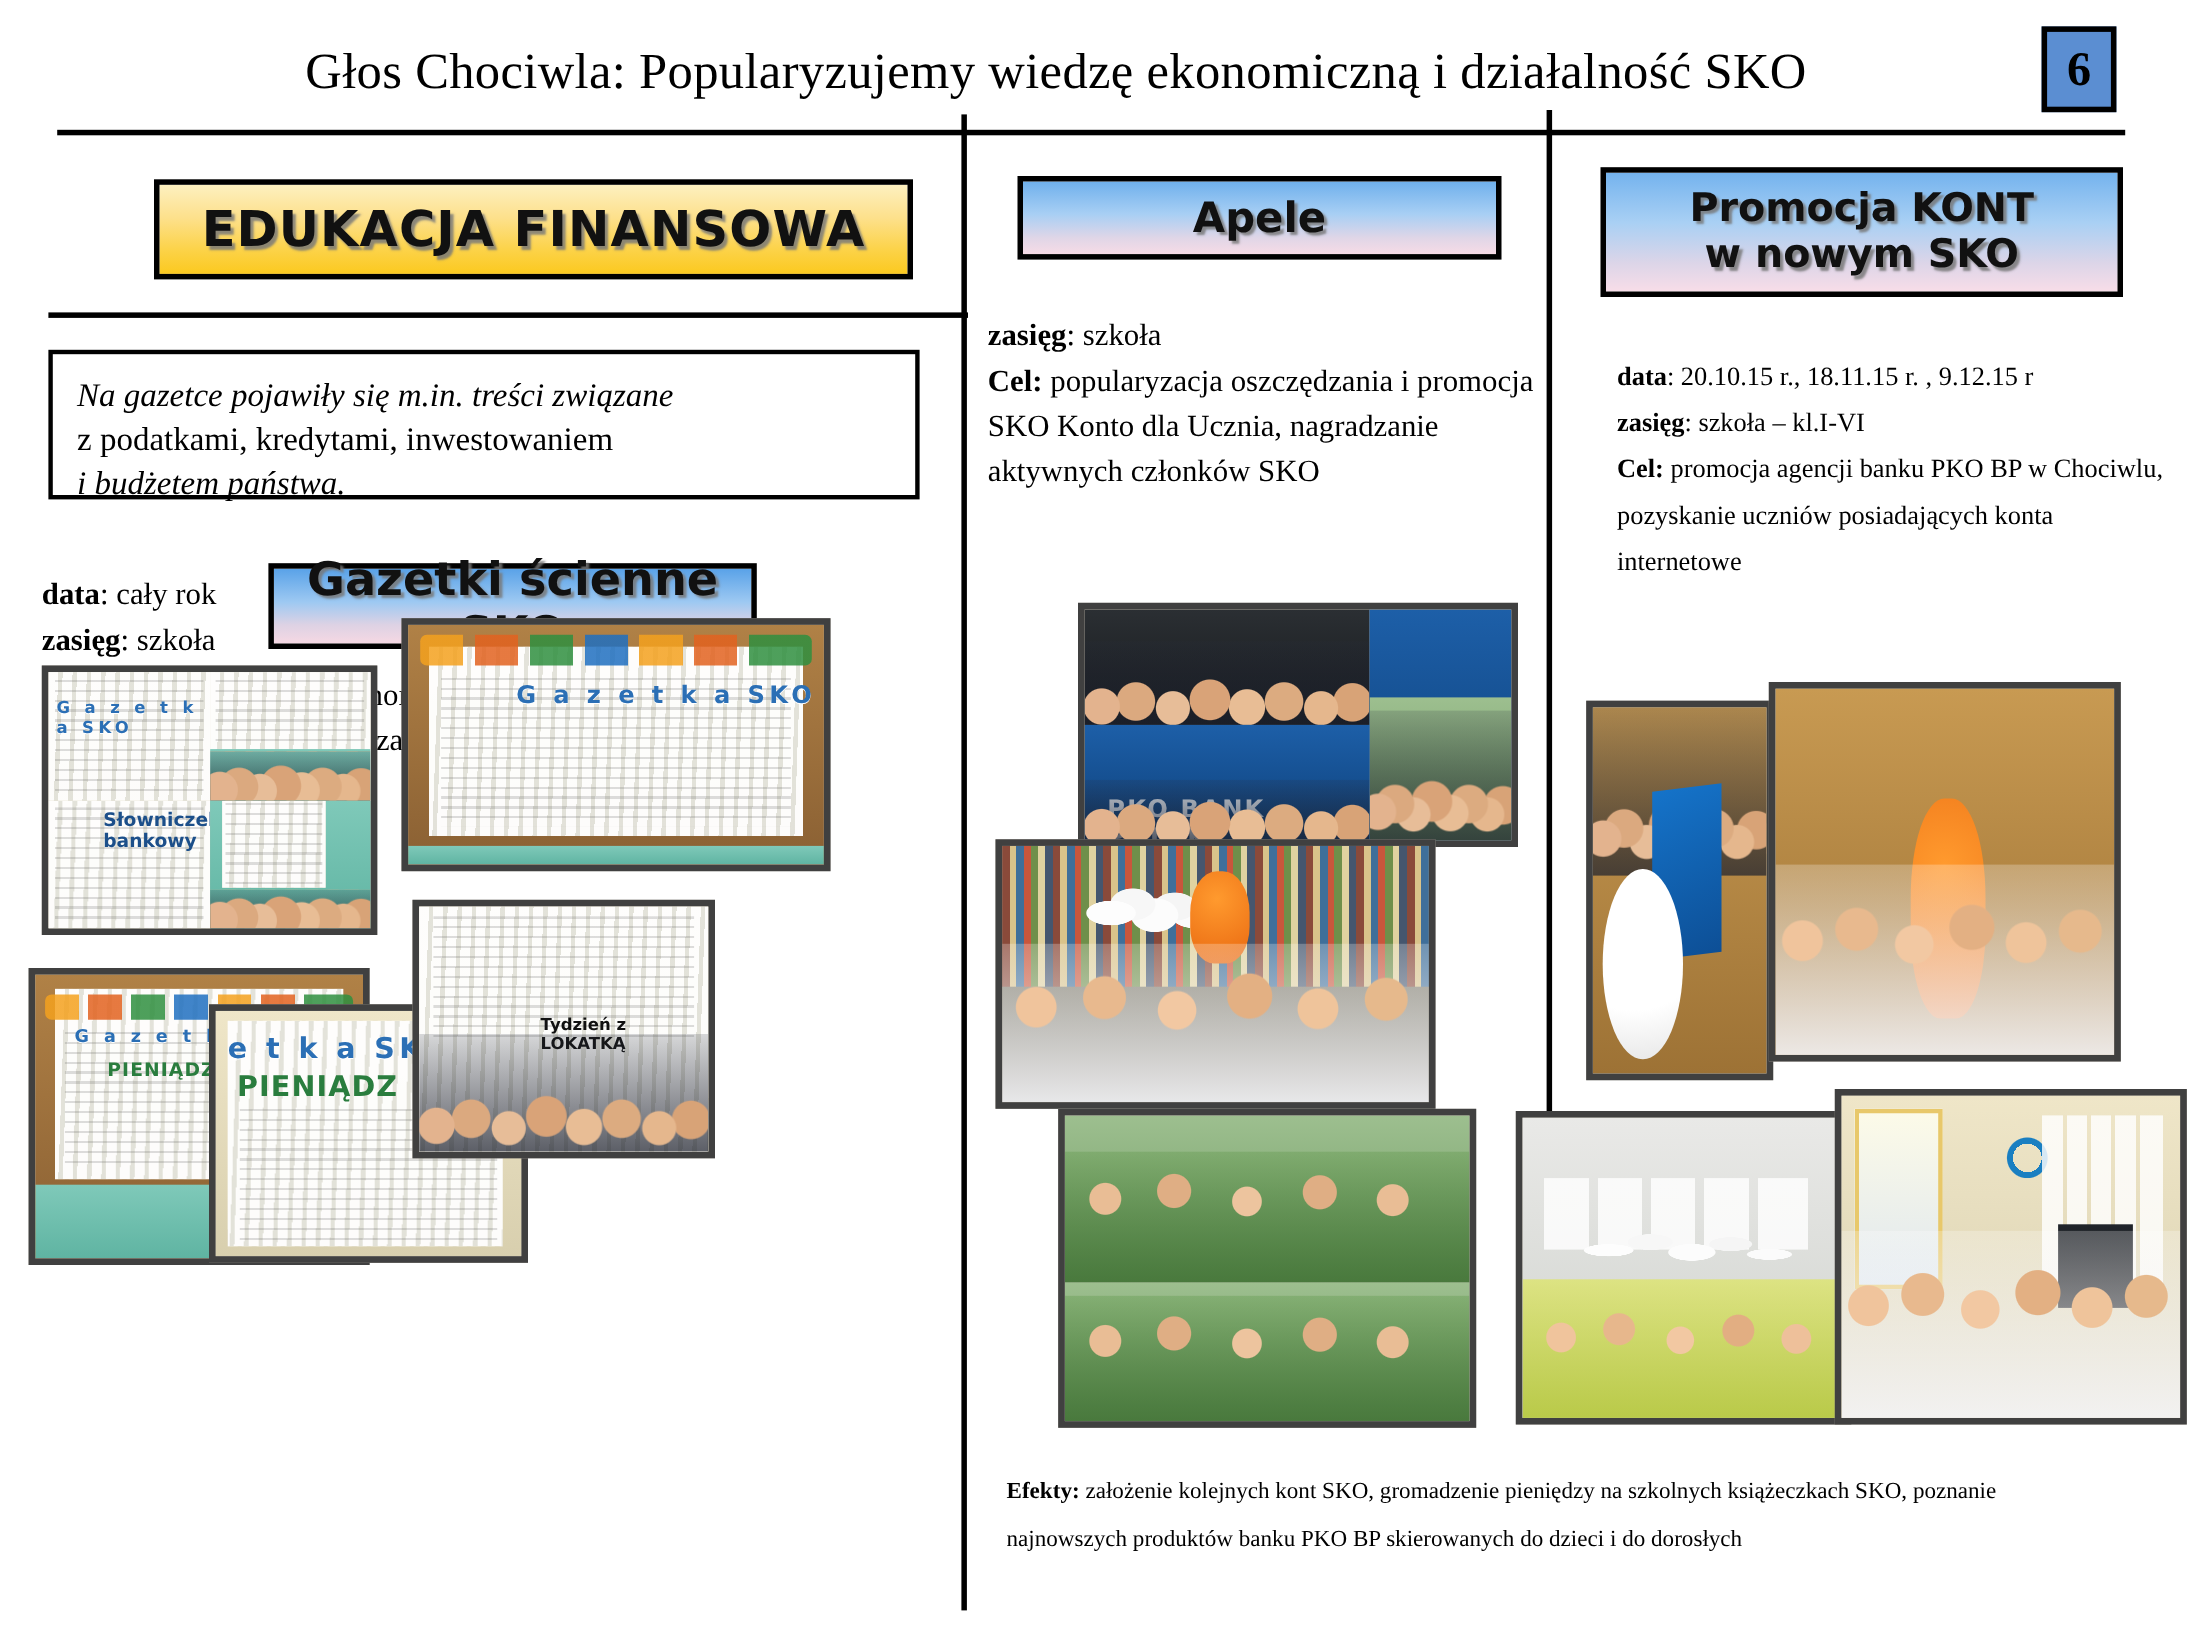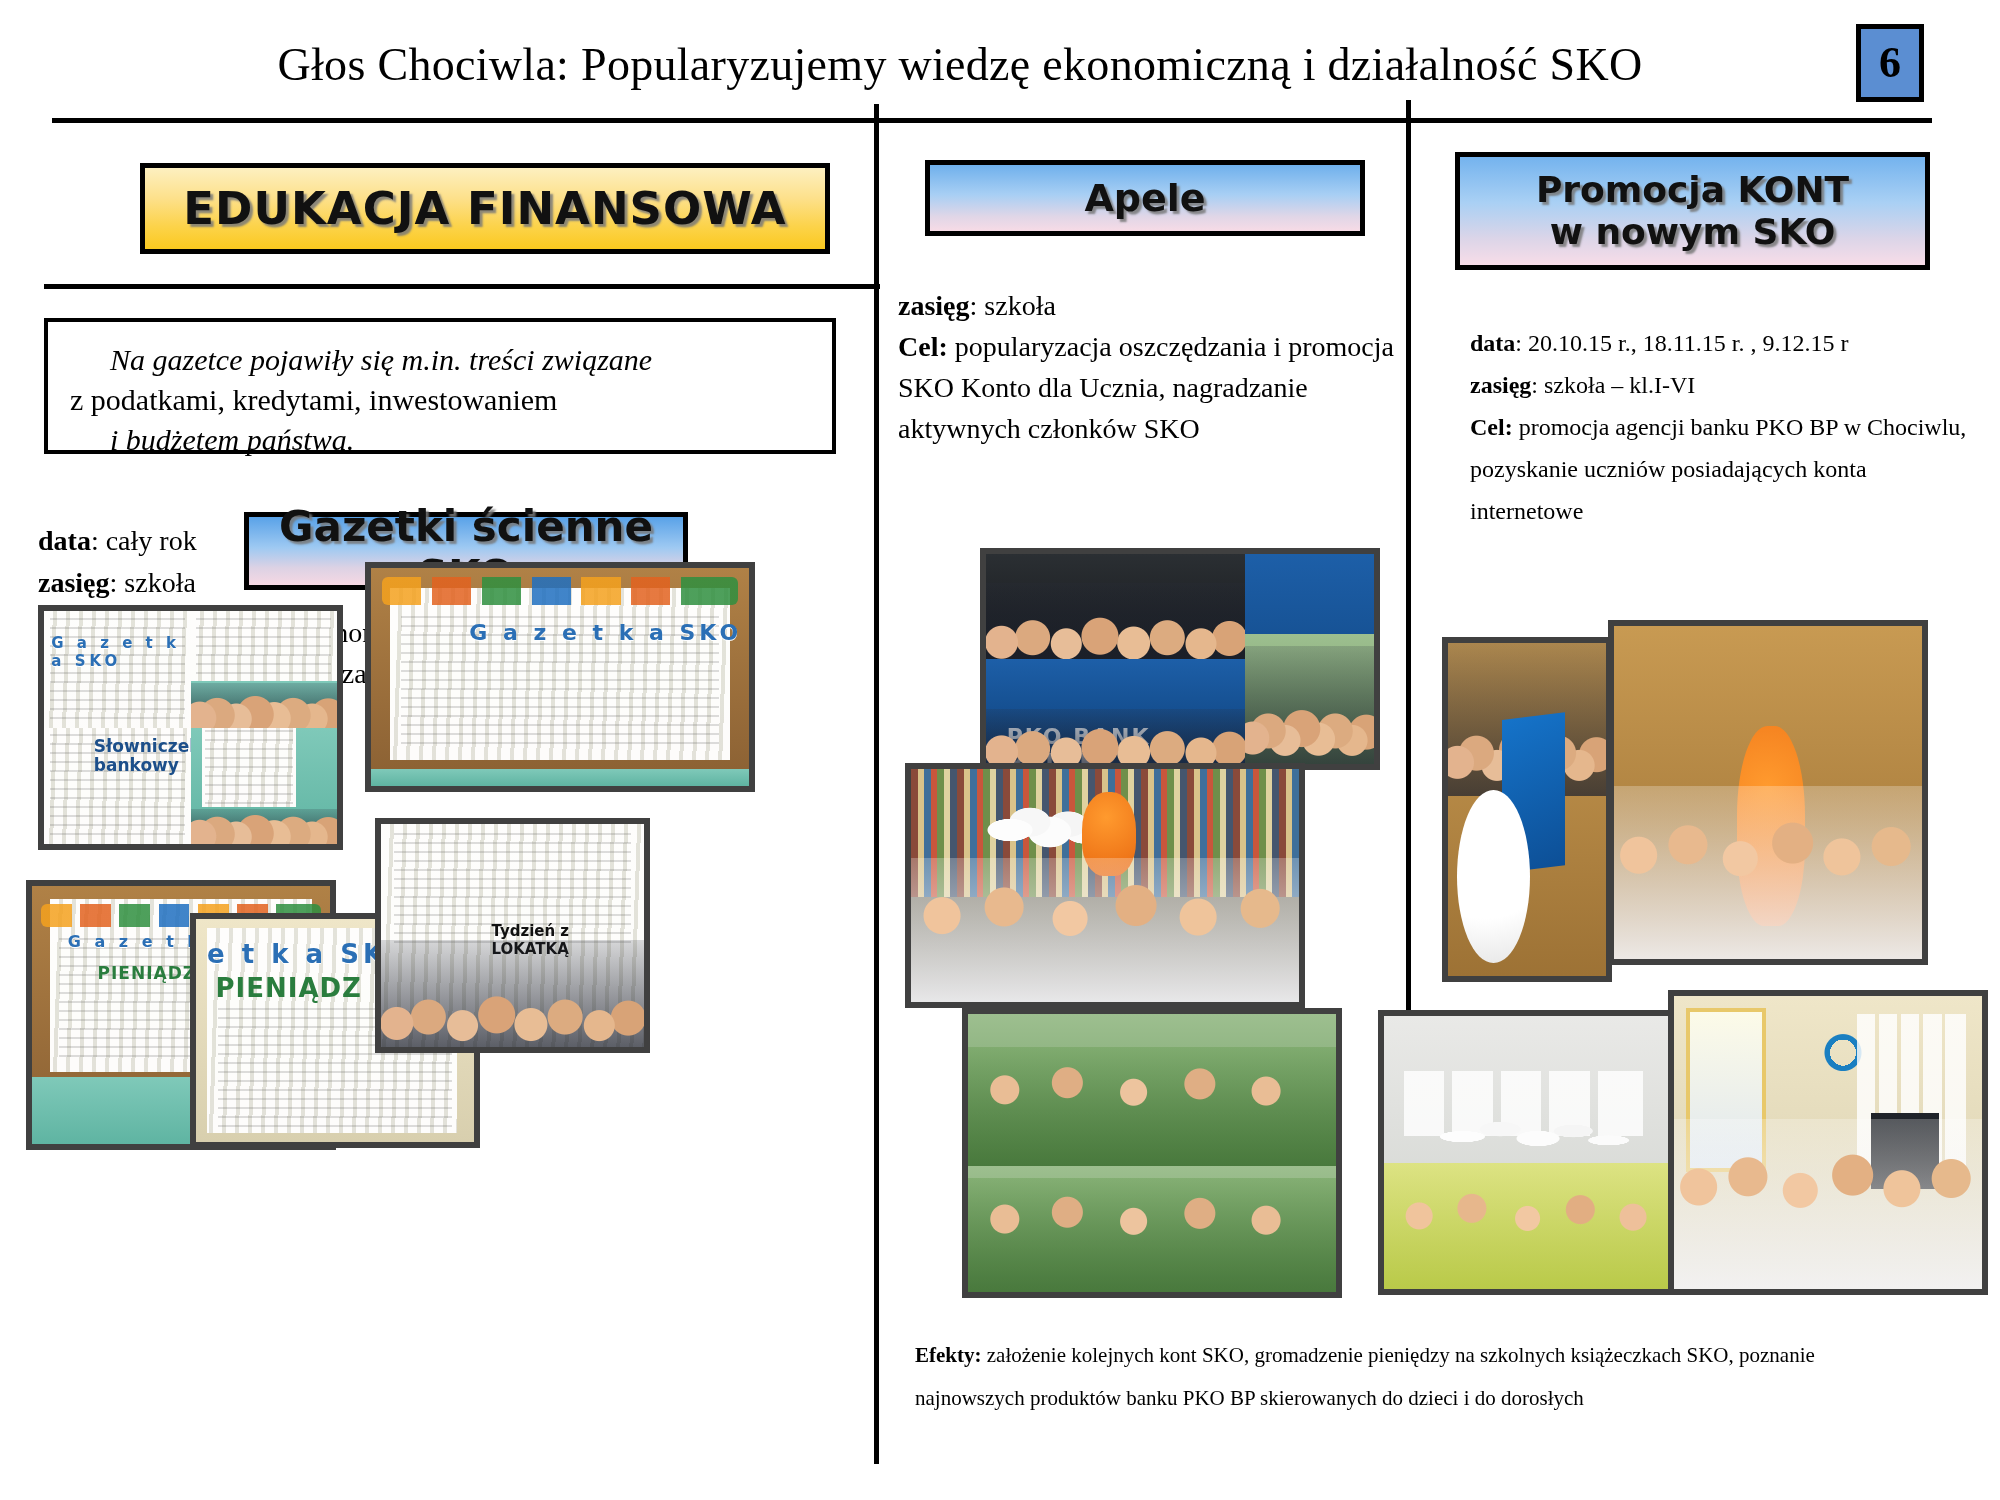--- a/index.html
+++ b/index.html
@@ -35,21 +35,21 @@
     background:linear-gradient(180deg,#59a2e8 0%,#9ec9f2 45%,#ddd2e4 75%,#f6d8e3 100%);}
   #banner-apele{left:925px;top:160px;width:440px;height:76px;font-size:38px;
     background:linear-gradient(180deg,#6fb0ec 0%,#a8cff4 45%,#e0d6e7 78%,#f7dbe6 100%);text-align:center;}
   #banner-promocja{left:1455px;top:152px;width:475px;height:118px;font-size:36px;line-height:1.18;
     background:linear-gradient(180deg,#74b3ee 0%,#a9d0f4 42%,#dcd5e8 76%,#f8dde8 100%);}
 
   
   #intro-box{position:absolute;left:44px;top:318px;width:792px;height:136px;
     border:4px solid #000;box-sizing:border-box;padding:18px 0 0 22px;}
   #intro-box div{font-size:30px;line-height:40px;}
-  .it{font-style:italic;margin-left:40px;}
+  .it{font-style:italic;}
 
   #left-meta{position:absolute;left:38px;top:520px;width:200px;font-size:28px;line-height:42px;}
   #left-cel{position:absolute;left:38px;top:612px;width:820px;font-size:28px;line-height:41px;}
   b{font-weight:bold;}
 
   
   #mid-text{position:absolute;left:898px;top:285px;width:500px;font-size:28px;line-height:41px;}
   #efekty-text{position:absolute;left:915px;top:1334px;width:1000px;font-size:21px;line-height:43px;}
 
   

